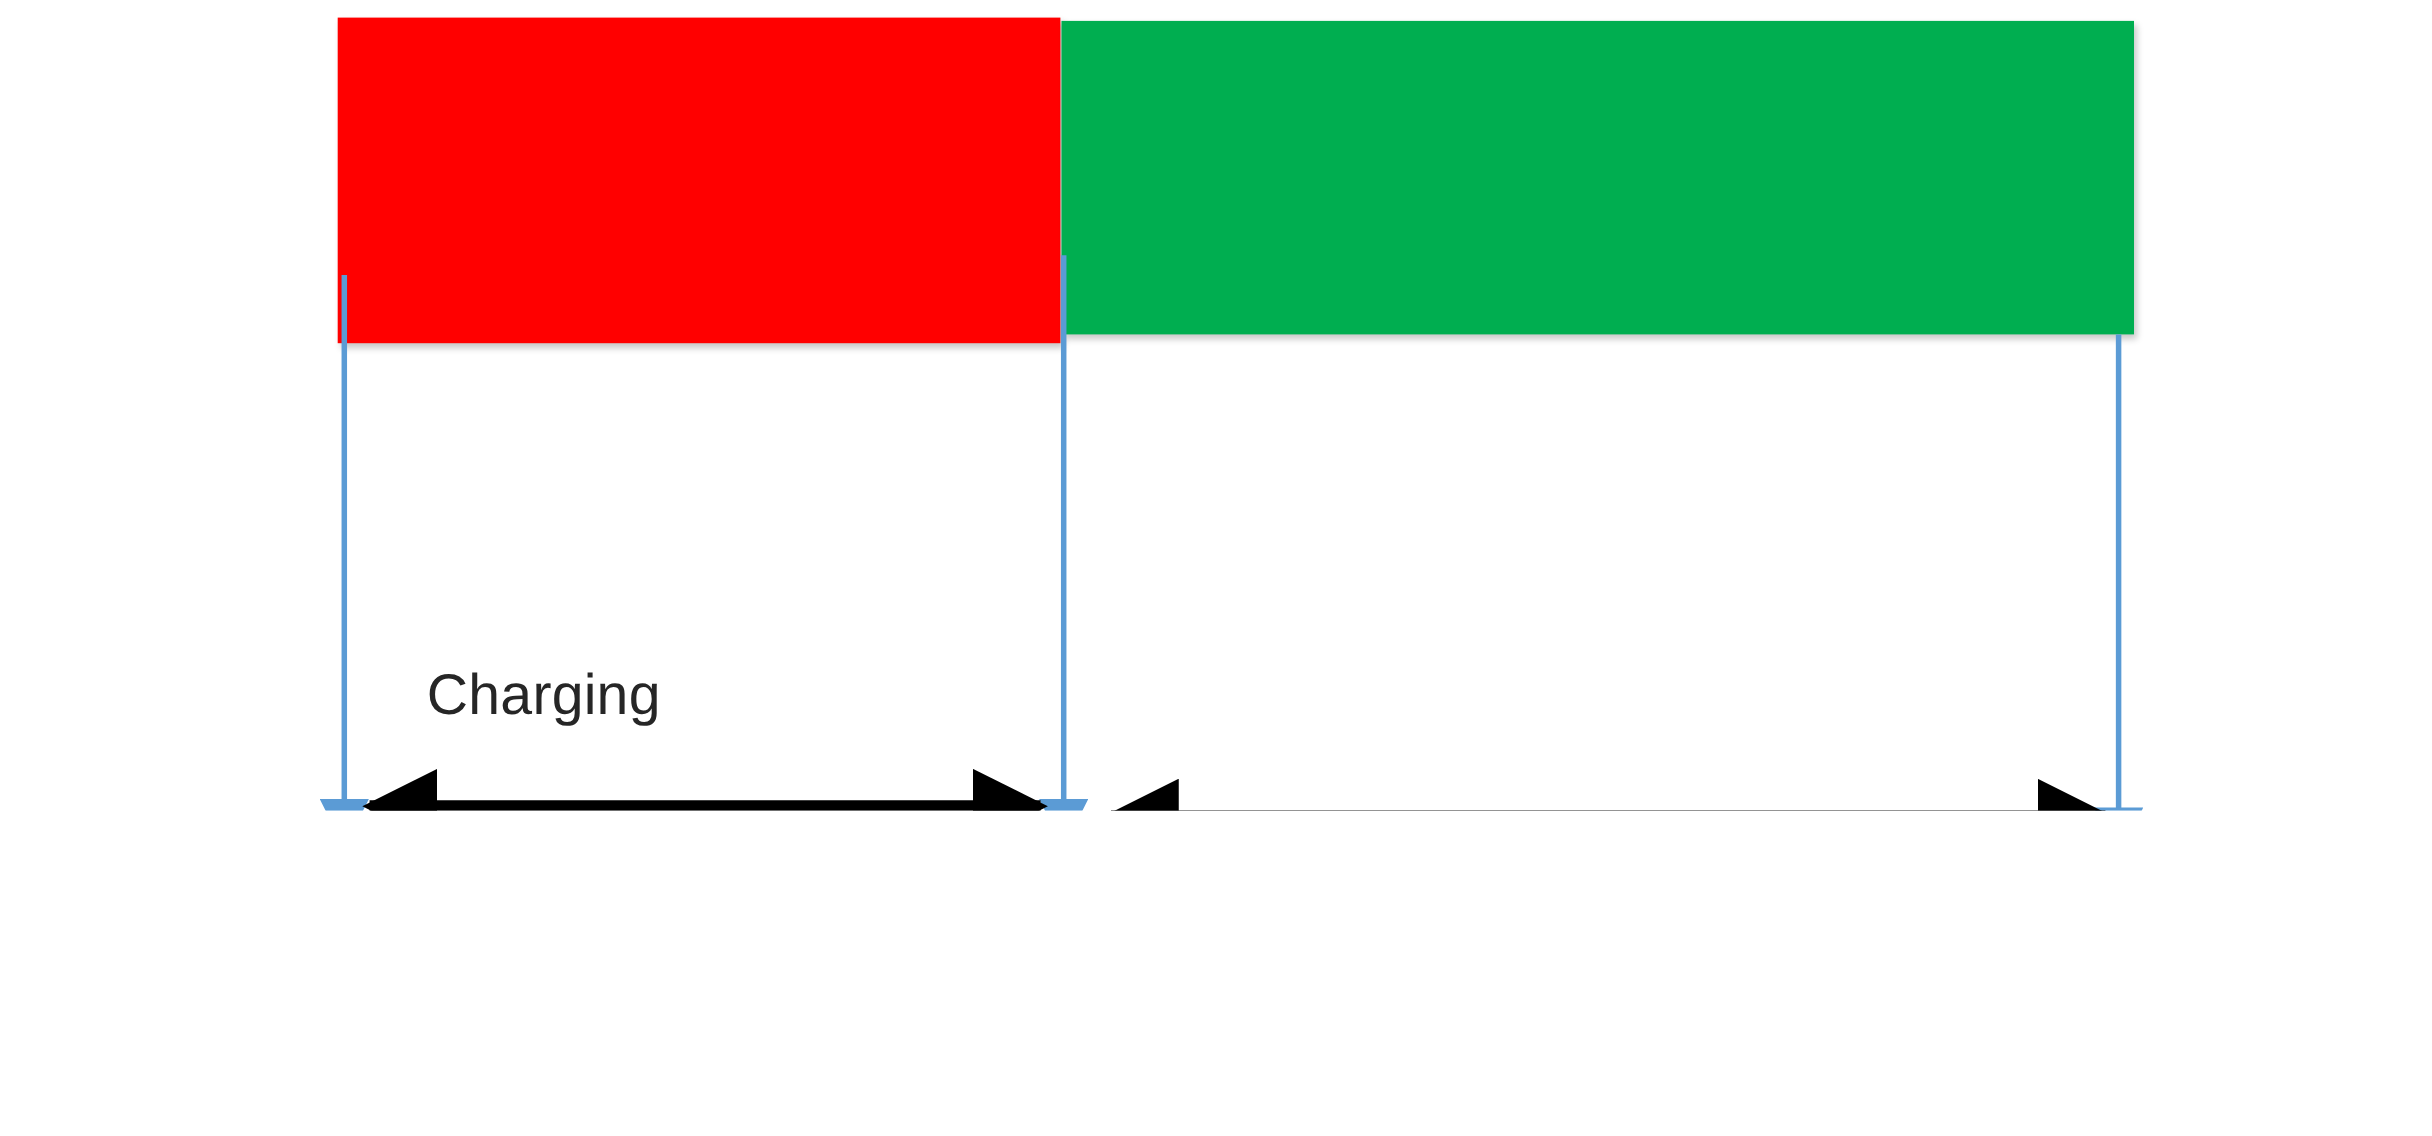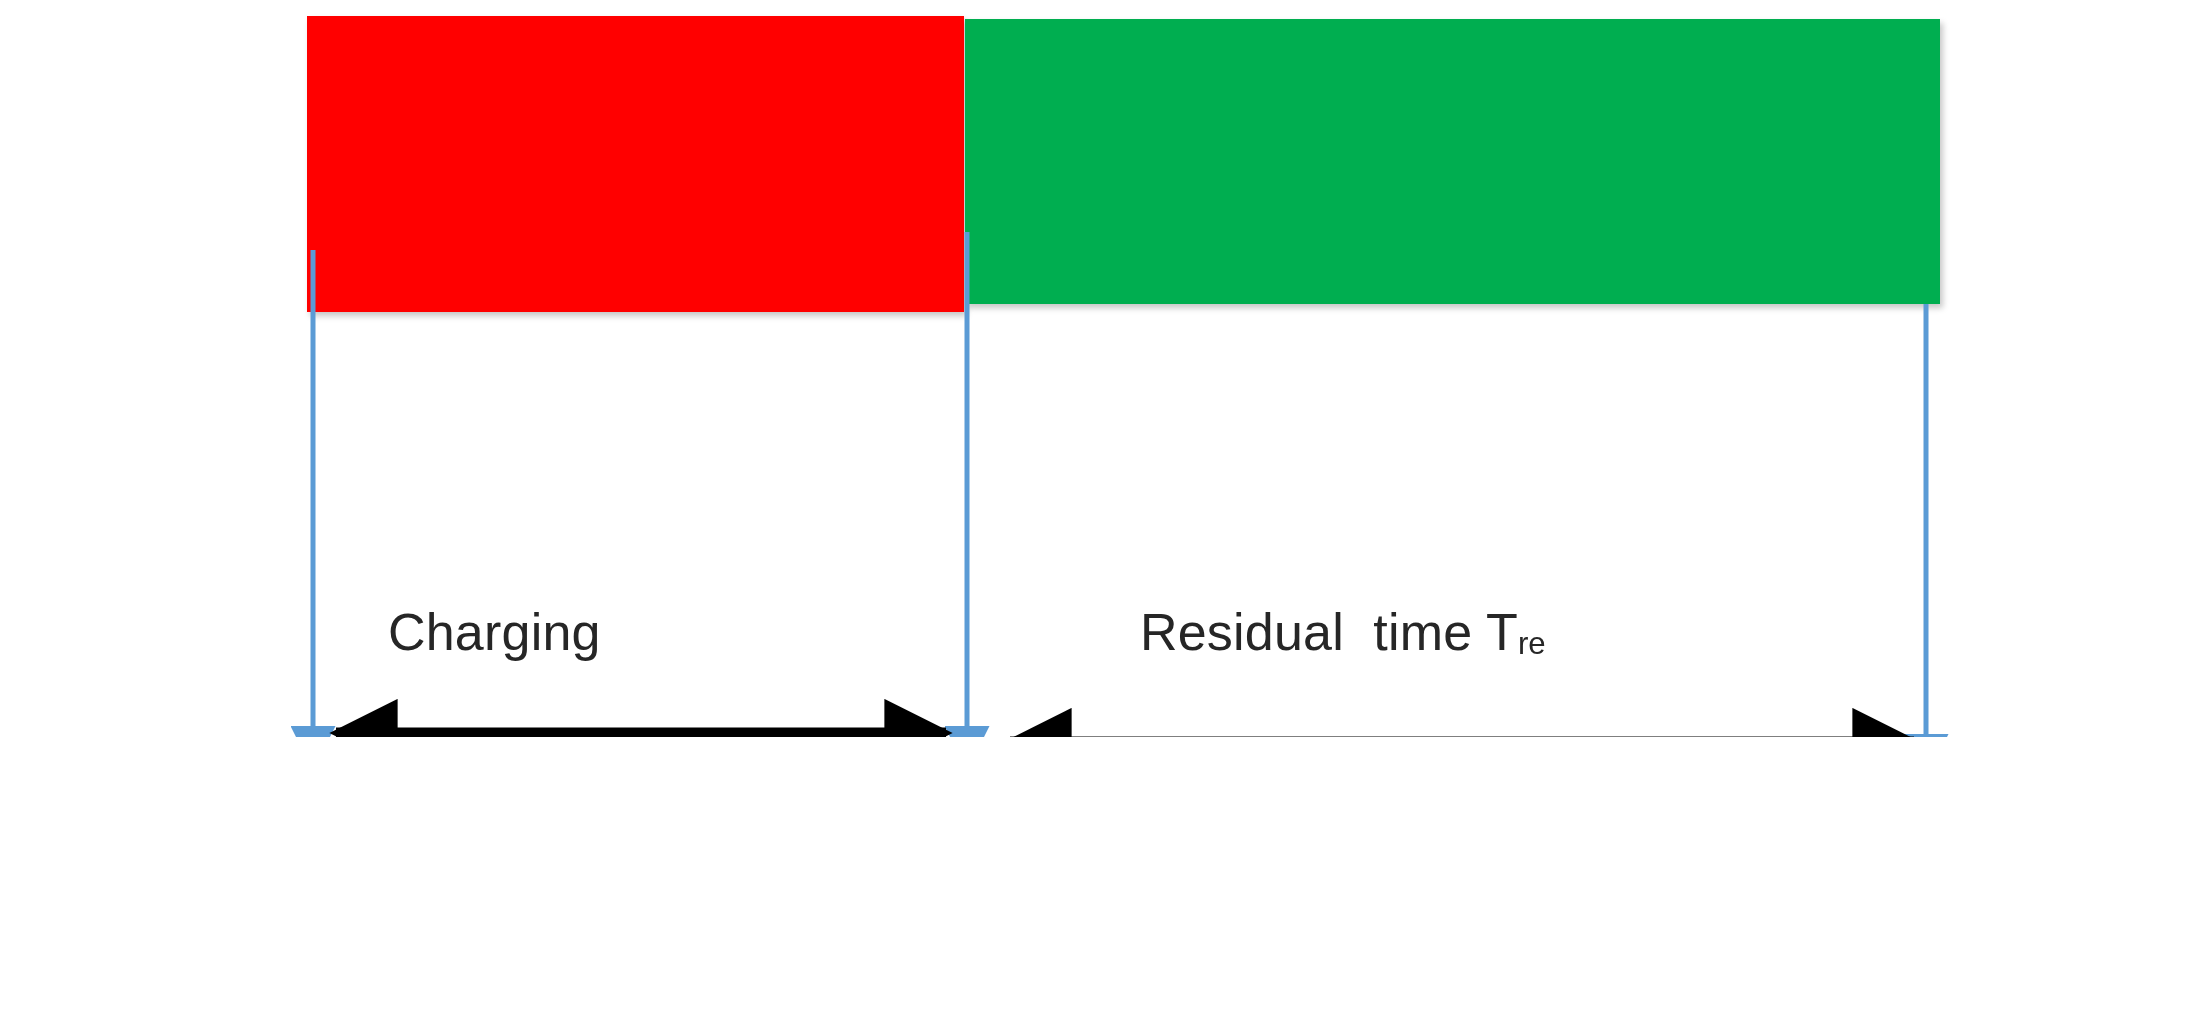--- a/index.html
+++ b/index.html
@@ -117,23 +117,20 @@
 
     <line x1="336" y1="733" x2="946" y2="733" stroke="#000000" stroke-width="11" marker-start="url(#black-head-start)" marker-end="url(#black-head-end)"></line>
 
     <line x1="1010" y1="742" x2="1914" y2="742" stroke="#000000" stroke-width="11" marker-start="url(#black-head-start)" marker-end="url(#black-head-end)"></line>
   </svg>
 
   <div class="segment-caption" id="charging-time-caption">
     <div>Charging</div>
   </div>
 
-  <div class="segment-caption" id="residual-time-caption">
-    <div><span>Residual  time T</span><sub>re</sub></div>
-  </div>
 
   <div class="milestone-label" id="label-start">
     <div>Parking/charging</div>
     
   </div>
 
   <div class="milestone-label" id="label-middle">
     <div>Charging ending</div>
     
   </div>

